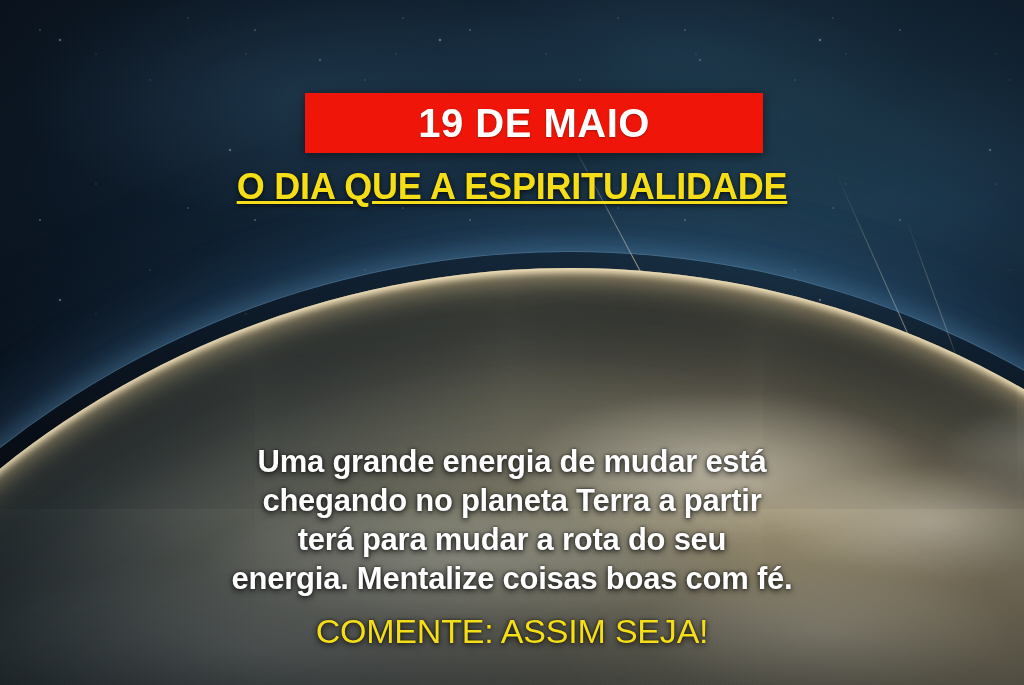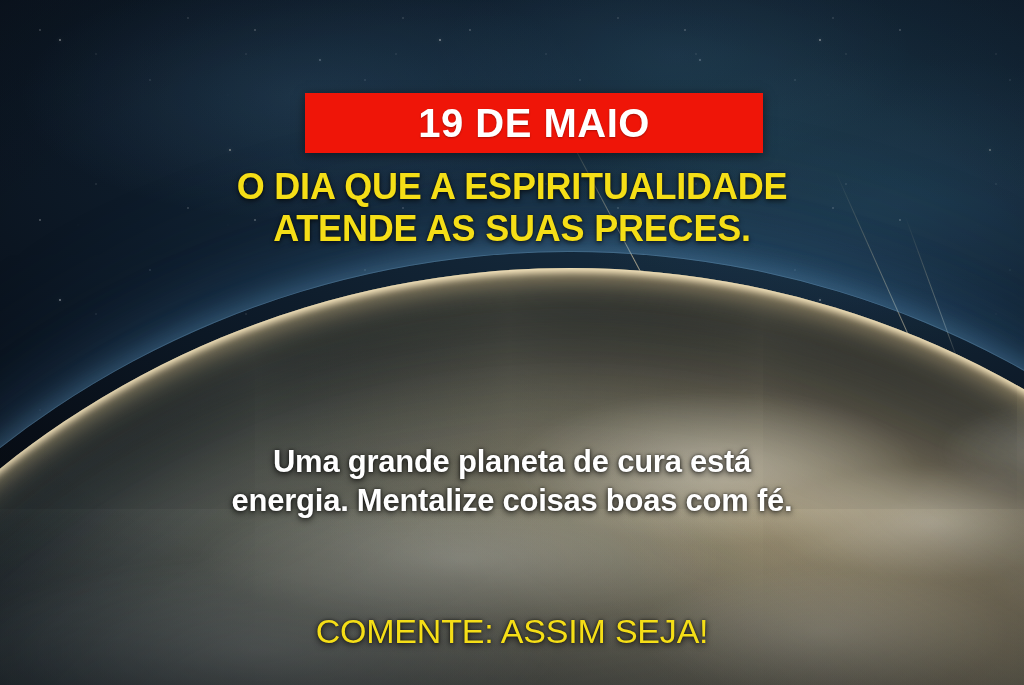--- a/index.html
+++ b/index.html
@@ -191,21 +191,21 @@
     text-align:center;
     color:#f5de17;
     font-size:36px;
     font-weight:700;
     line-height:1.16;
     letter-spacing:-.2px;
     padding:0 48px;
     box-sizing:border-box;
     text-shadow:0 2px 5px rgba(0,0,0,.62), 0 0 2px rgba(0,0,0,.5);
   }
-  .headline .ln{display:block; white-space:nowrap;}
+  .headline .ln{display:block; white-space:nowrap;text-decoration:underline;}
 
   .body-copy{
     position:absolute;
     left:0; right:0; top:443px;
     text-align:center;
     color:#ffffff;
     font-size:31px;
     font-weight:700;
     line-height:1.255;
     letter-spacing:-.25px;
@@ -257,25 +257,26 @@
   <div class="tone"></div>
 
   <div class="content">
 
     <div class="date-banner">
       <span>19 DE MAIO</span>
     </div>
 
     <div class="headline">
       <span class="ln">O DIA QUE A ESPIRITUALIDADE</span>
-      <span class="ln">ATENDE AS SUAS PRECES.</span>
     </div>
 
     <div class="body-copy">
-      <span class="ln">Uma grande planeta de cura está</span>
+      <span class="ln">Uma grande energia de mudar está</span>
+      <span class="ln">chegando no planeta Terra a partir</span>
+      <span class="ln">terá para mudar a rota do seu</span>
       <span class="ln">energia. Mentalize coisas boas com fé.</span>
     </div>
 
     <div class="cta">
       <span>COMENTE: ASSIM SEJA!</span>
     </div>
 
   </div>
 </div>
 

